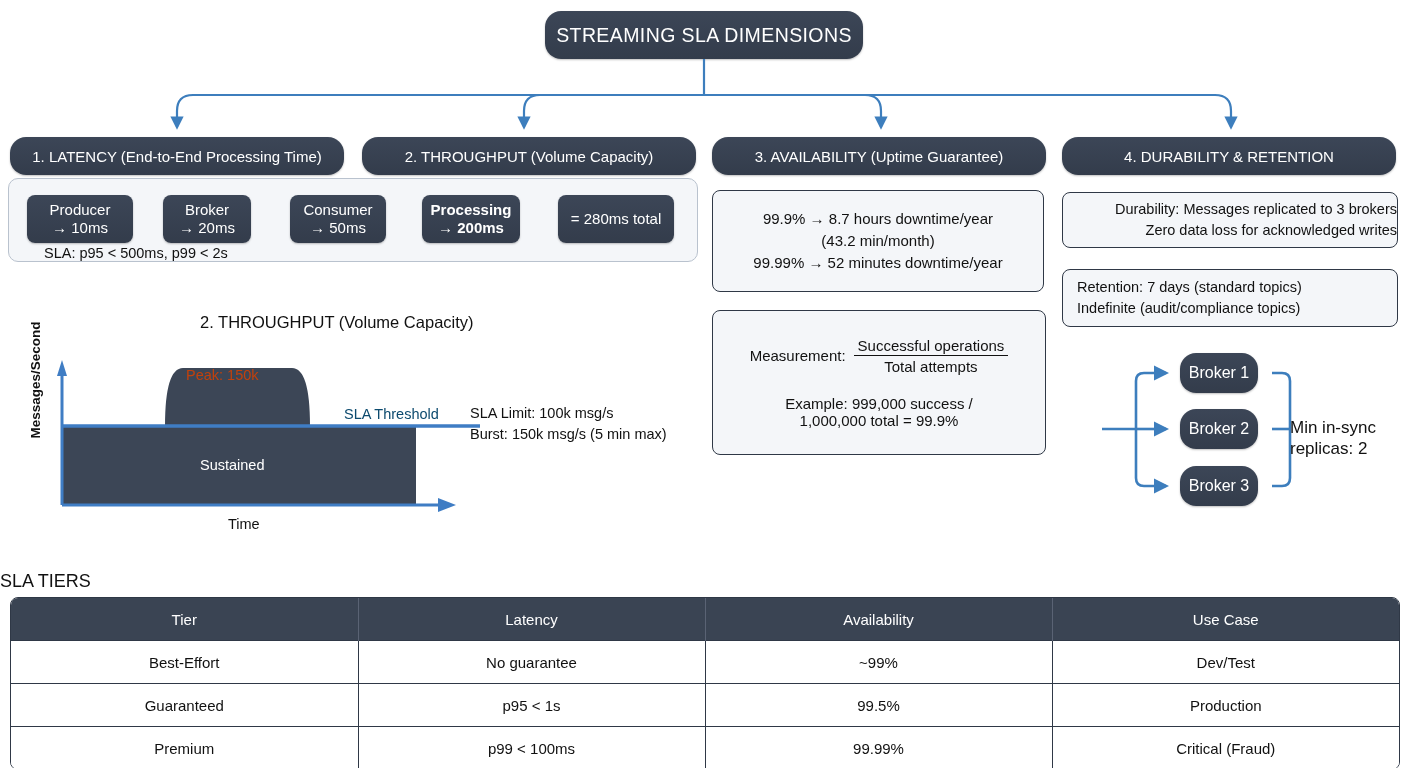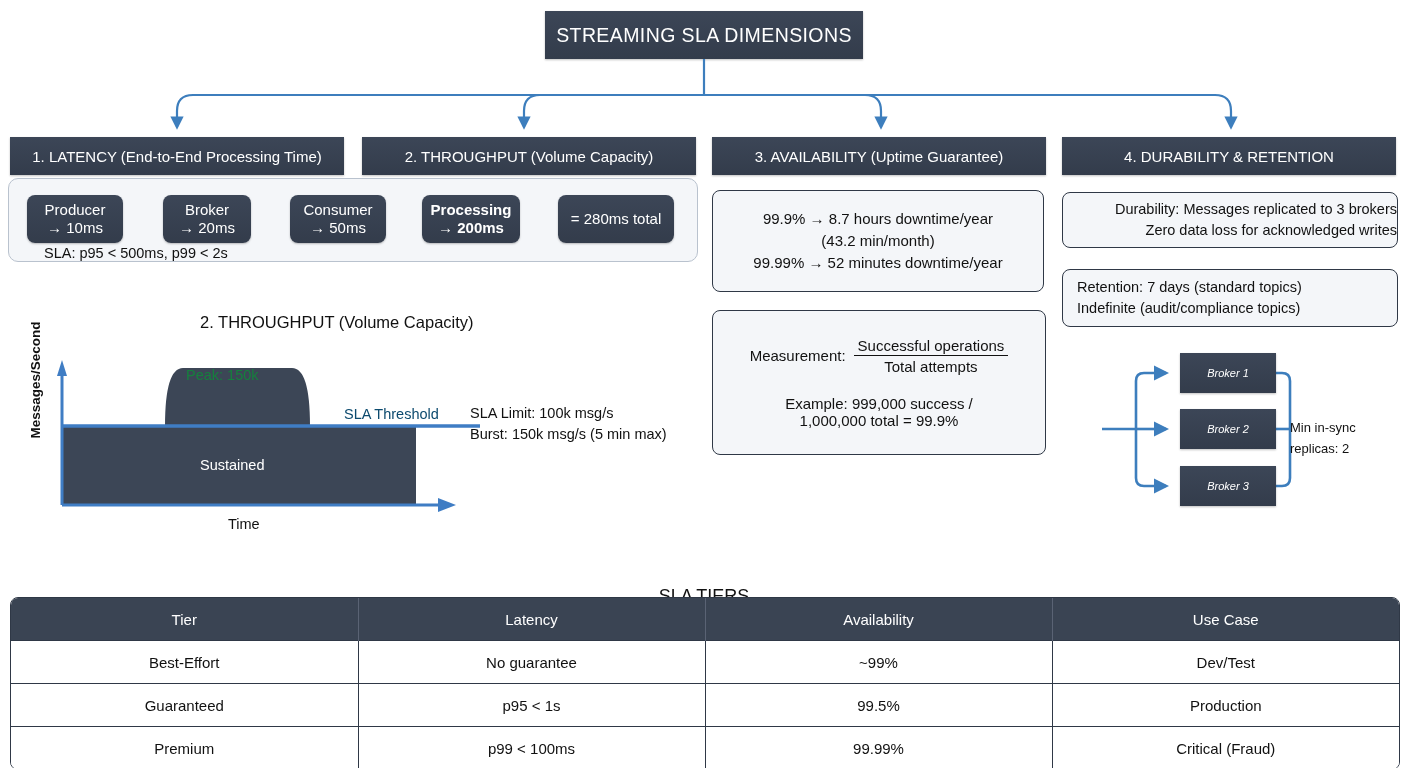--- a/index.html
+++ b/index.html
@@ -10,21 +10,21 @@
     color:#1a1a1a;
     overflow:hidden;
     position:relative;
   }
   .abs{position:absolute;}
 
   
   .dark{
     background:linear-gradient(180deg,#3c4657 0%,#333c4b 100%);
     color:#ffffff;
-    border-radius:0;
+    border-radius:16px;
     display:flex;align-items:center;justify-content:center;
     text-align:center;
     box-shadow:0 1px 2px rgba(0,0,0,.25);
   }
   .light{
     background:#f4f6f9;
     border:1.5px solid #2f3846;
     border-radius:8px;
     display:flex;align-items:center;justify-content:center;
     text-align:center;
@@ -49,64 +49,64 @@
 
   
   #latpanel{
     left:8px;top:178px;width:688px;height:82px;
     background:#f4f6f9;border:1.5px solid #b9c2ce;border-radius:10px;
   }
   .stepbox{
     height:48px;border-radius:8px;font-size:15px;line-height:18px;
     flex-direction:column;
   }
-  #s1{left:27px;top:195px;width:96px;}
+  #s1{left:27px;top:195px;width:106px;}
   #s2{left:163px;top:195px;width:88px;}
   #s3{left:290px;top:195px;width:96px;}
   #s4{left:422px;top:195px;width:98px;font-weight:bold;}
   #s5{left:558px;top:195px;width:116px;height:48px;font-size:15px;}
   .stepbox .l1{display:block;}
   .stepbox .l2{display:block;}
 
   #slaNote{left:44px;top:245px;font-size:14.5px;color:#111;}
 
   
   #chartTitle{left:200px;top:313px;font-size:16.5px;color:#111;}
   #chartSvg{left:28px;top:336px;width:480px;height:200px;}
   #ylab{
     left:-22px;top:370px;width:120px;height:20px;
     transform:rotate(-90deg);transform-origin:50% 50%;
     font-size:13.5px;font-weight:bold;color:#111;text-align:center;
   }
   #xlab{left:228px;top:516px;font-size:14.5px;color:#111;}
-  #peakLbl{left:186px;top:367px;font-size:14.5px;color:#15803d;}
+  #peakLbl{left:186px;top:367px;font-size:14.5px;color:#c2410c;}
   #sustLbl{left:200px;top:457px;font-size:14.5px;color:#fff;}
   #thrLbl{left:344px;top:406px;font-size:14.5px;color:#0c4a6e;}
   #limitLbl{left:470px;top:403px;font-size:14.5px;color:#111;line-height:21px;}
 
   
   #avail1{left:712px;top:190px;width:332px;height:102px;
           font-size:15px;line-height:22px;padding:0 6px;box-sizing:border-box;}
   #avail2{left:712px;top:310px;width:332px;height:143px;font-size:15px;}
   .frac{display:inline-block;text-align:center;vertical-align:middle;}
   .frac .num{border-bottom:1.6px solid #111;padding:0 4px 1px 4px;}
   .frac .den{padding:2px 4px 0 4px;}
 
   
   #dur1{left:1062px;top:192px;width:334px;height:54px;font-size:14.5px;line-height:21px;}
   #dur2{left:1062px;top:269px;width:334px;height:56px;font-size:14.5px;line-height:21px;}
   #brokerSvg{left:1100px;top:345px;width:300px;height:175px;}
-  .brokerbox{width:96px;height:40px;font-size:11px;font-style:italic;}
+  .brokerbox{width:78px;height:40px;font-size:16px;}
   #b1{left:1180px;top:353px;}
   #b2{left:1180px;top:409px;}
   #b3{left:1180px;top:466px;}
-  #isr{left:1290px;top:417px;font-size:13px;line-height:21px;color:#111;text-align:left;}
-
-  
-  #tblTitle{left:0;top:586px;width:1408px;text-align:center;font-size:18px;color:#111;}
+  #isr{left:1290px;top:417px;font-size:17px;line-height:21px;color:#111;text-align:left;}
+
+  
+  #tblTitle{left:0;top:571px;width:1408px;font-size:18px;color:#111;}
   #tbl{left:10px;top:597px;width:1388px;border-collapse:collapse;
        border:1.5px solid #2f3846;border-radius:8px;overflow:hidden;}
   #tbl table{border-collapse:collapse;width:100%;table-layout:fixed;}
   #tbl th{
     background:#3a4453;color:#fff;font-weight:400;font-size:15px;
     height:40px;border-right:1px solid #5a6374;
   }
   #tbl th:last-child{border-right:none;}
   #tbl td{
     height:40px;font-size:15px;text-align:center;color:#111;

